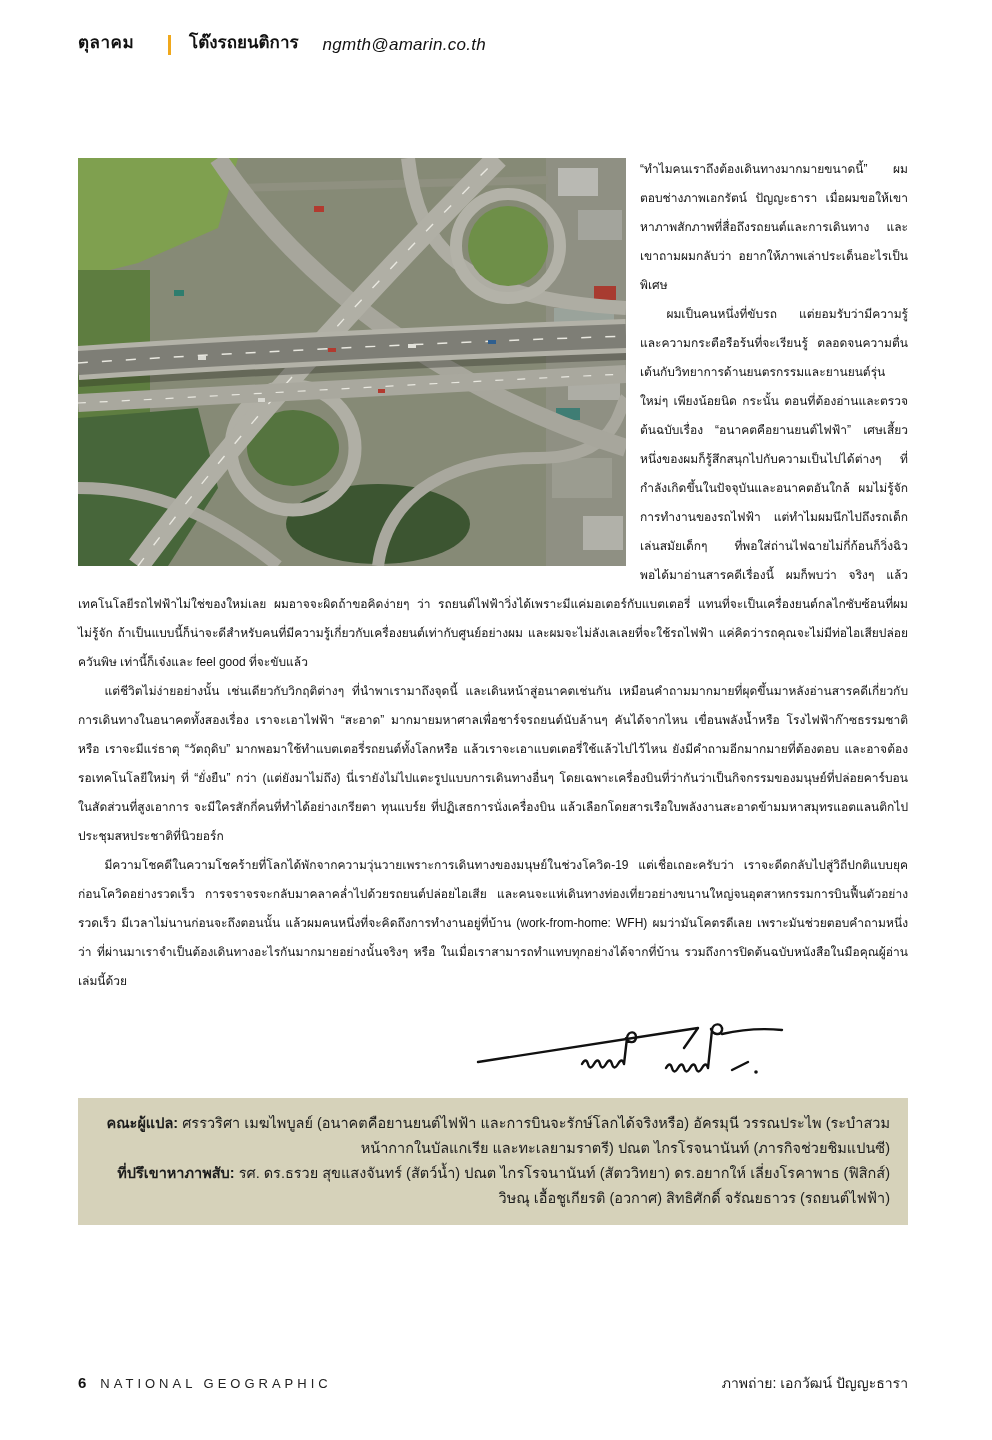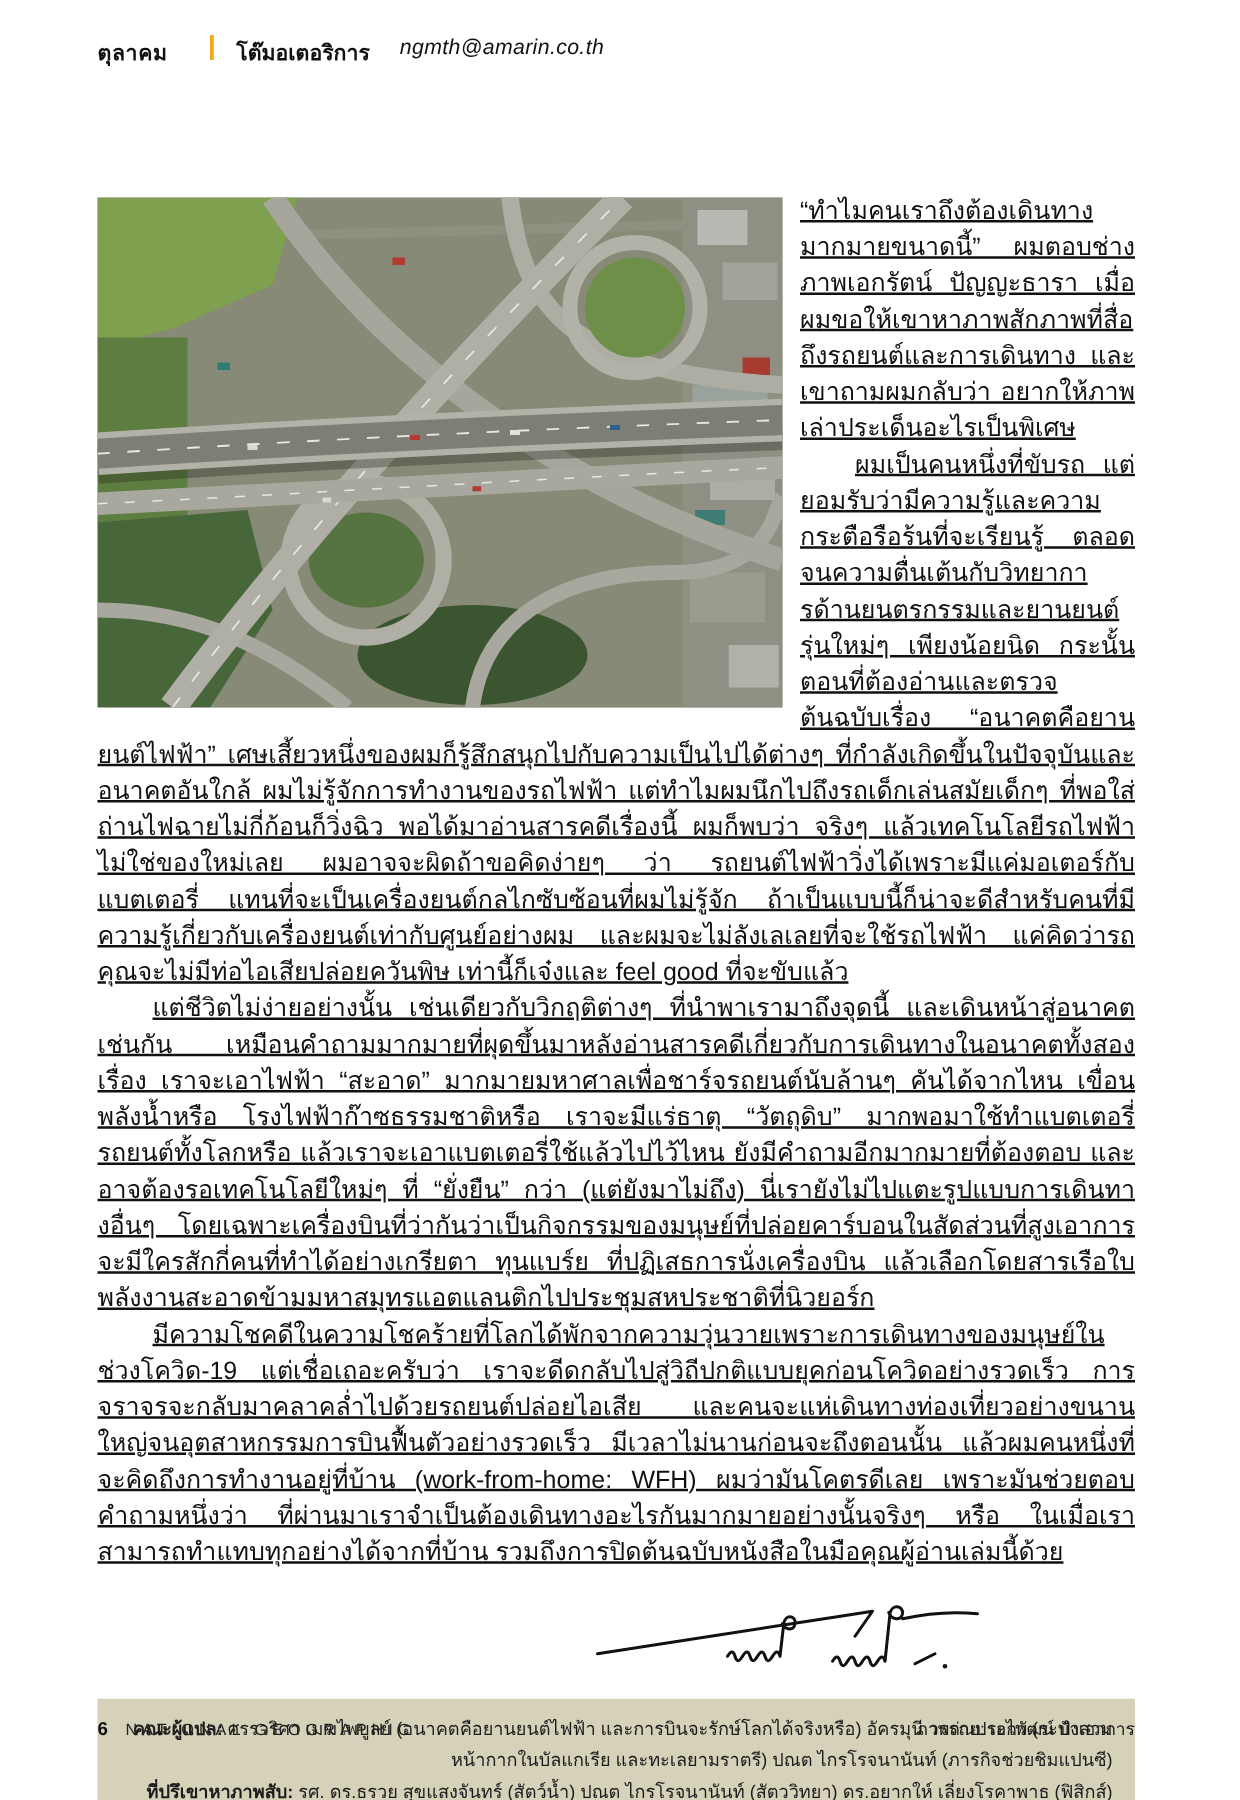--- a/index.html
+++ b/index.html
@@ -5,28 +5,28 @@
   html,body{margin:0;padding:0;}
   body{
     width:992px;height:1440px;background:#ffffff;color:#111;
     font-family:"Liberation Sans","DejaVu Sans",sans-serif;
     -webkit-font-smoothing:antialiased;
     position:relative;overflow:hidden;
   }
   .page{padding:28px 84px 0 78px;}
 
   
-  .hdr{display:flex;align-items:flex-start;gap:0;font-size:17px;}
+  .hdr{display:flex;align-items:flex-end;gap:0;font-size:17px;}
   .hdr .month{font-weight:bold;letter-spacing:.5px;}
   .hdr .bar{width:3px;height:20px;background:#f0a81c;margin:0 18px 0 34px;}
   .hdr .sect{font-weight:bold;}
   .hdr .mail{font-weight:normal;margin-left:24px;letter-spacing:.3px;font-style:italic;}
 
   
-  .article{margin-top:100px;font-size:20px;line-height:29px;text-align:justify;text-decoration:underline;}
+  .article{margin-top:100px;font-size:12px;line-height:29px;text-align:justify;}
   .photo{
     float:left;width:548px;height:408px;margin:3px 14px 6px 0;
     background:#868a76;overflow:hidden;
   }
   .photo svg{display:block;width:100%;height:100%;}
   .article p{margin:0;}
   .article p.ind{text-indent:2.2em;}
 
   
   .sigwrap{clear:none;display:flex;justify-content:flex-end;padding-right:118px;margin-top:10px;}
@@ -52,21 +52,21 @@
   .pcredit{font-size:14px;color:#1a1a1a;}
 </style>
 </head>
 <body>
 
 <div class="page">
 
   <div class="hdr">
     <span class="month">ตุลาคม</span>
     <span class="bar"></span>
-    <span class="sect">โต๊มอเตอริการ</span>
+    <span class="sect">โต๊งรถยนติการ</span>
     <span class="mail">ngmth@amarin.co.th</span>
   </div>
 
   <div class="article">
 
     <div class="photo">
       <svg viewBox="0 0 548 408" preserveAspectRatio="none">
         <rect x="0" y="0" width="548" height="408" fill="#868a76"></rect>
 
         <polygon points="0,0 160,0 140,70 60,105 0,120" fill="#7fa04f"></polygon>
@@ -139,14 +139,14 @@
     <span class="lbl">ที่ปรึเขาหาภาพสับ:</span><span> รศ. ดร.ธรวย  สุขแสงจันทร์ (สัตว์น้ำ)  ปณต  ไกรโรจนานันท์ (สัตววิทยา)  ดร.อยากให์  เลี่ยงโรคาพาธ (ฟิสิกส์)  วิษณุ  เอื้อชูเกียรติ (อวกาศ)  สิทธิศักดิ์  จรัณยธาวร (รถยนต์ไฟฟ้า)</span>
   </div>
 
 </div>
 
 <div class="footer">
   <div class="f-left">
     <span class="pagenum">6</span>
     <span class="brand">NATIONAL GEOGRAPHIC</span>
   </div>
-  <span class="pcredit">ภาพถ่าย: เอกวัฒน์ ปังเอาการ</span>
+  <span class="pcredit">ภาพถ่าย: เอกวัฒน์ ปัญญะธารา</span>
 </div>
 
 </body></html>

